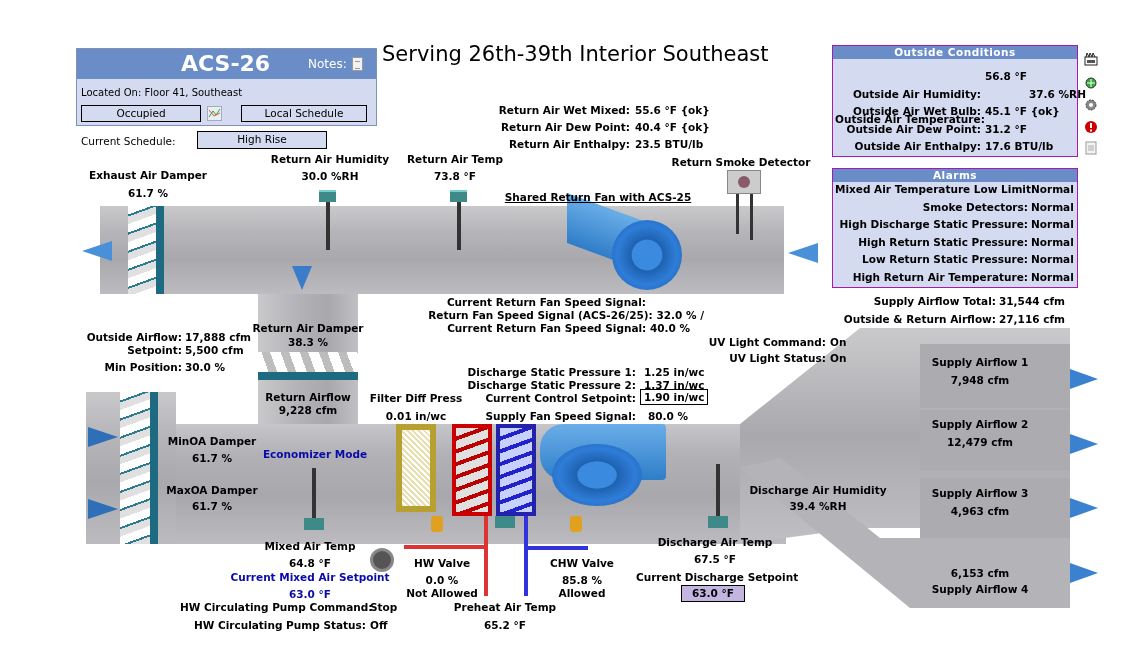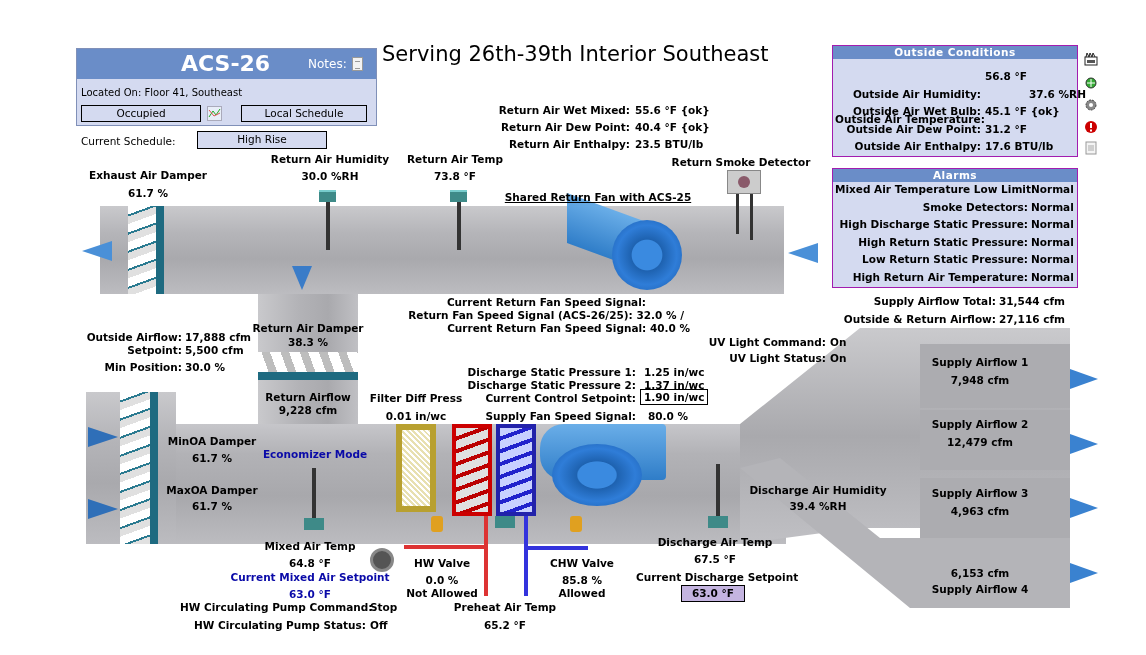--- a/index.html
+++ b/index.html
@@ -191,21 +191,21 @@
 <div class="lbl" style="left:88px;top:169px;width:120px">Exhaust Air Damper</div>
 <div class="lbl" style="left:88px;top:187px;width:120px">61.7 %</div>
 <div class="lbl" style="left:270px;top:153px;width:120px">Return Air Humidity</div>
 <div class="lbl" style="left:270px;top:170px;width:120px">30.0 %RH</div>
 <div class="lbl" style="left:400px;top:153px;width:110px">Return Air Temp</div>
 <div class="lbl" style="left:400px;top:170px;width:110px">73.8 °F</div>
 <div class="lbl" style="left:668px;top:156px;width:146px">Return Smoke Detector</div>
 <div class="lbl" style="left:500px;top:191px;width:196px;text-decoration:underline">Shared Return Fan with ACS-25</div>
 
 <div class="lblr" style="left:420px;top:296px;width:226px">Current Return Fan Speed Signal:</div>
-<div class="lblr" style="left:404px;top:309px;width:280px">Return Fan Speed Signal (ACS-26/25): 32.0 % /</div>
+<div class="lblr" style="left:424px;top:309px;width:280px">Return Fan Speed Signal (ACS-26/25): 32.0 % /</div>
 <div class="lblr" style="left:420px;top:322px;width:270px">Current Return Fan Speed Signal: 40.0 %</div>
 
 <div class="lblr" style="left:82px;top:331px;width:100px">Outside Airflow:</div>
 <div class="row" style="left:185px;top:331px">17,888 cfm</div>
 <div class="lblr" style="left:82px;top:344px;width:100px">Setpoint:</div>
 <div class="row" style="left:185px;top:344px">5,500 cfm</div>
 <div class="lblr" style="left:82px;top:361px;width:100px">Min Position:</div>
 <div class="row" style="left:185px;top:361px">30.0 %</div>
 
 <div class="lbl" style="left:250px;top:322px;width:116px">Return Air Damper</div>

